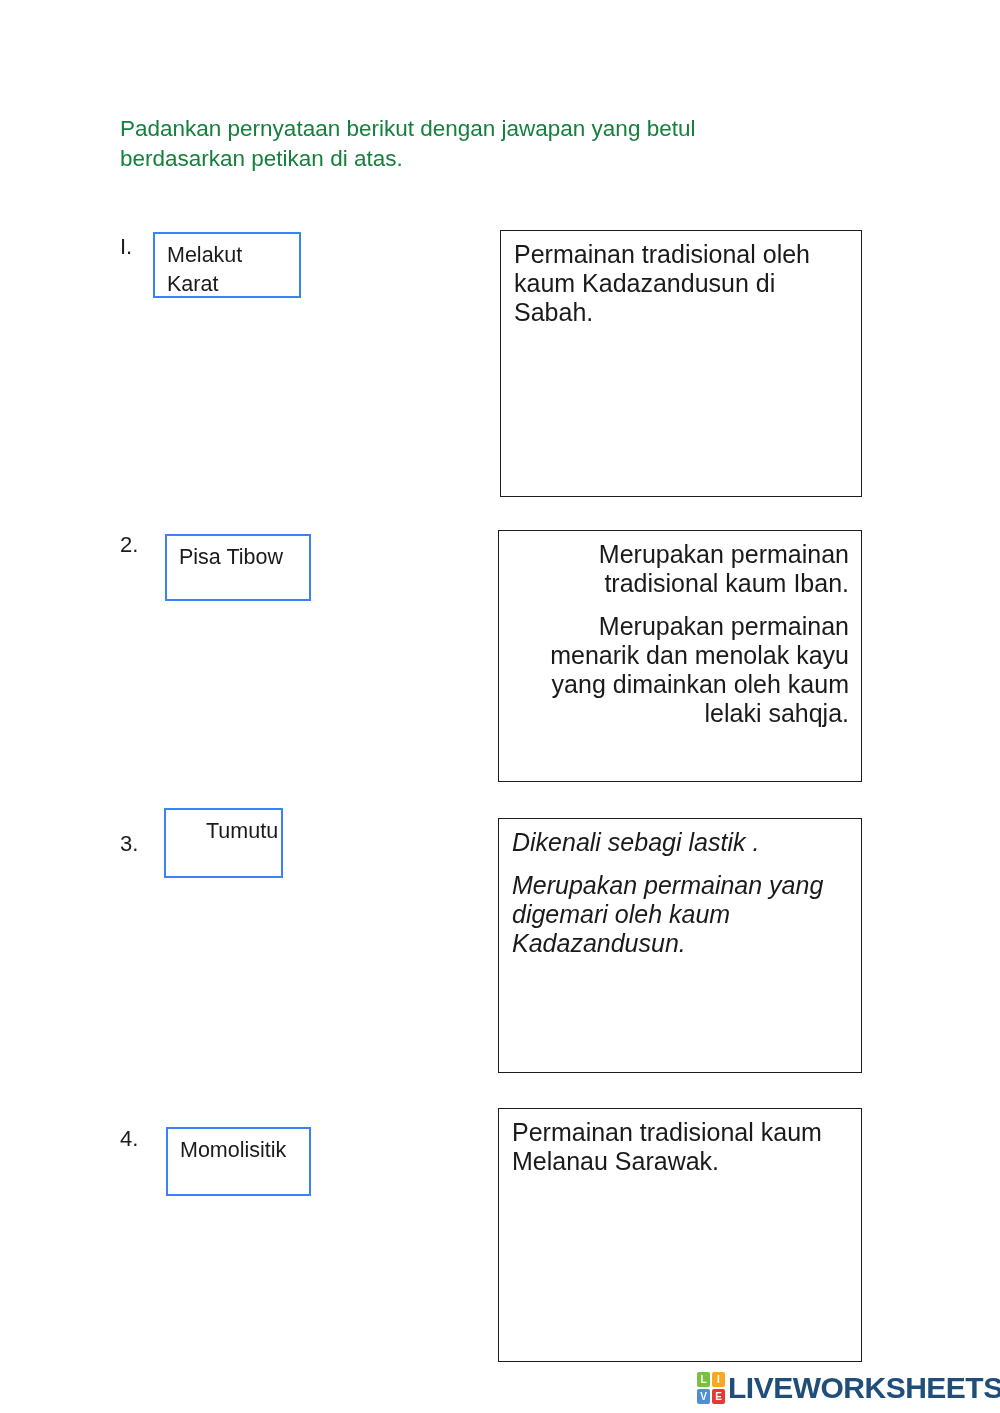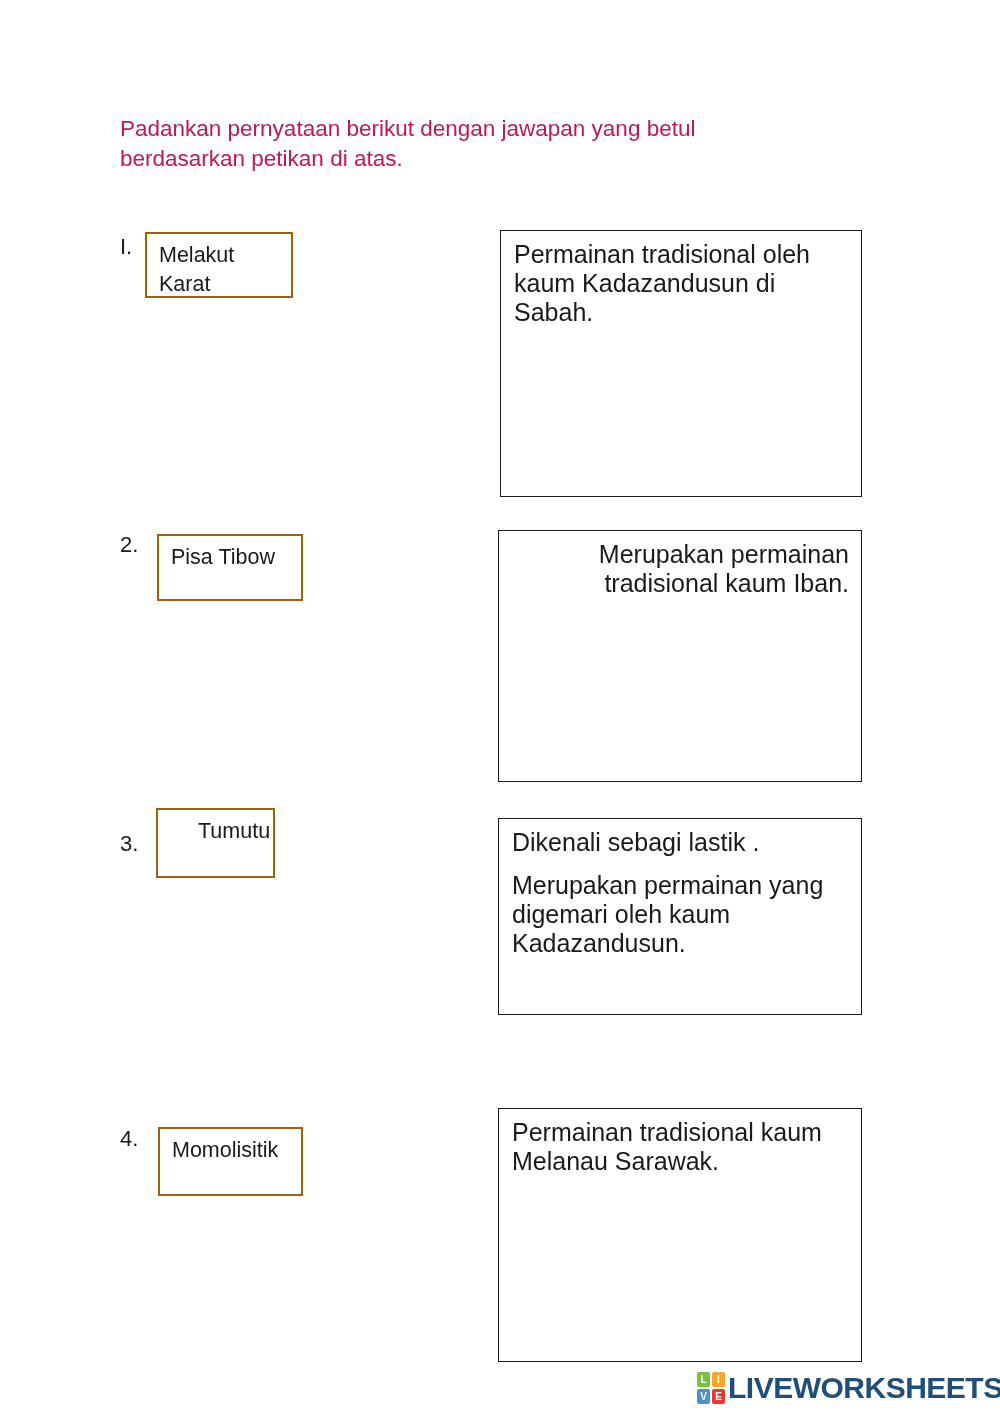--- a/index.html
+++ b/index.html
@@ -4,30 +4,31 @@
 <style>
   html,body{margin:0;padding:0;background:#ffffff;}
   body{
     width:1000px;height:1413px;position:relative;overflow:hidden;
     font-family:"Liberation Sans","DejaVu Sans",sans-serif;
     color:#1a1a1a;
   }
   .abs{position:absolute;}
   .instruction{
     left:120px;top:114px;width:690px;
-    font-size:22.5px;line-height:1.34;color:#be185d;
+    font-size:22.5px;line-height:1.34;color:#15803d;
   }
   .item-number{
     font-size:22px;color:#1c1c1c;width:34px;
   }
   .term-box{
-    border:2px solid #a16207;background:#ffffff;
+    border:2px solid #3b82f6;background:#ffffff;
     box-sizing:border-box;
     font-size:21.5px;line-height:1.35;
     padding:7px 10px 0 12px;
+    margin-left:8px;
   }
   .answer-box{
     border:1.5px solid #1c1c1c;background:#ffffff;
     box-sizing:border-box;
     font-size:25px;line-height:29px;
     padding:9px 12px 0 13px;
   }
   .answer-box p{margin:0;}
   .answer-box p + p{margin-top:14px;}
   .logo{
@@ -61,27 +62,28 @@
 <div class="abs answer-box" style="left:500px;top:230px;width:362px;height:267px;">
   <p>Permainan tradisional oleh kaum Kadazandusun di Sabah.</p>
 </div>
 
 <div class="abs item-number" style="left:120px;top:532px;">2.</div>
 <div class="abs term-box" style="left:157px;top:534px;width:146px;height:67px;">
   <span>Pisa Tibow</span>
 </div>
 <div class="abs answer-box" style="left:498px;top:530px;width:364px;height:252px;text-align:right;">
   <p>Merupakan permainan tradisional kaum Iban.</p>
+  <p>Merupakan permainan menarik dan menolak kayu yang dimainkan oleh kaum lelaki sahqja.</p>
 </div>
 
 <div class="abs item-number" style="left:120px;top:831px;">3.</div>
 <div class="abs term-box" style="left:156px;top:808px;width:119px;height:70px;padding-left:40px;">
   <span>Tumutu</span>
 </div>
-<div class="abs answer-box" style="left:498px;top:818px;width:364px;height:197px;">
+<div class="abs answer-box" style="left:498px;top:818px;width:364px;height:255px;font-style:italic;">
   <p>Dikenali sebagi lastik .</p>
   <p>Merupakan permainan yang digemari oleh kaum Kadazandusun.</p>
 </div>
 
 <div class="abs item-number" style="left:120px;top:1126px;">4.</div>
 <div class="abs term-box" style="left:158px;top:1127px;width:145px;height:69px;">
   <span>Momolisitik</span>
 </div>
 <div class="abs answer-box" style="left:498px;top:1108px;width:364px;height:254px;">
   <p>Permainan tradisional kaum Melanau Sarawak.</p>

